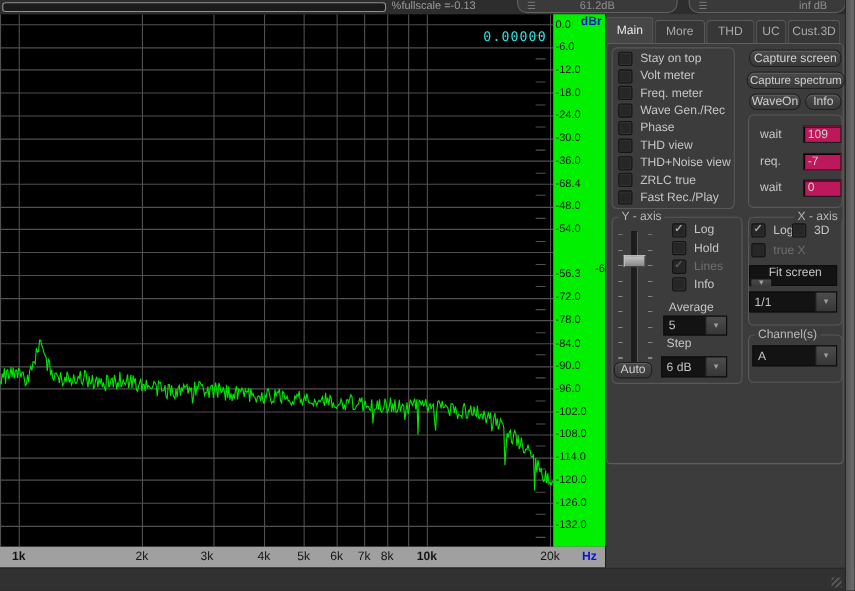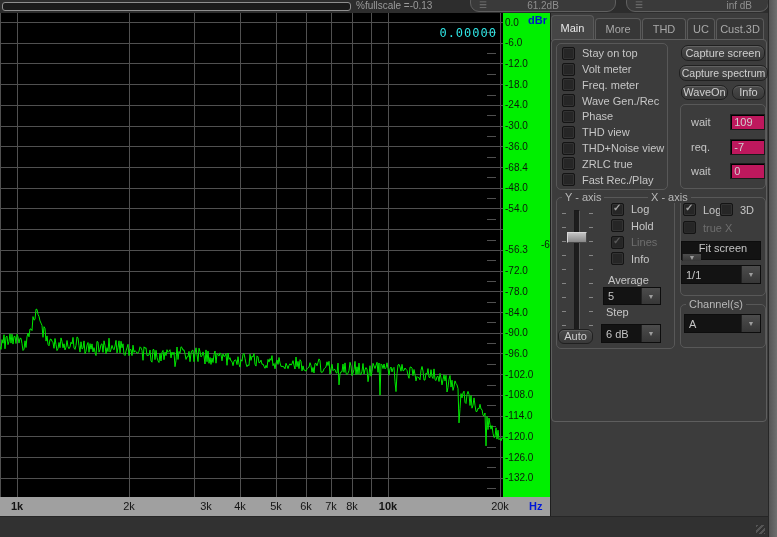--- a/index.html
+++ b/index.html
@@ -194,21 +194,21 @@
       <div class="dbl" style="top: 397.074px;">-114.0</div>
       <div class="dbl" style="top: 417.788px;">-120.0</div>
       <div class="dbl" style="top: 438.502px;">-126.0</div>
       <div class="dbl" style="top: 459.217px;">-132.0</div>
     </div>
 
   <div class="freqstrip" id="freqstrip">
     <div class="hz-unit">Hz</div>
   <div class="fl b" style="left: 17px;">1k</div>
       <div class="fl" style="left: 129px;">2k</div>
-      <div class="fl" style="left: 206px;">3k</div>
+      <div class="fl" style="left: 188px;">3k</div>
       <div class="fl" style="left: 240px;">4k</div>
       <div class="fl" style="left: 276px;">5k</div>
       <div class="fl" style="left: 306px;">6k</div>
       <div class="fl" style="left: 331px;">7k</div>
       <div class="fl" style="left: 352px;">8k</div>
       <div class="fl b" style="left: 388px;">10k</div>
       <div class="fl" style="left: 500px;">20k</div>
     </div>
 
   <div class="bottomband">
@@ -317,21 +317,21 @@
     <span class="dd-val">5</span>
     <span class="dd-btn">▼</span>
   </div>
   <div class="smalllabel" style="left:606px;top:306px;">Step</div>
   <div class="dd" style="left:601px;top:324px;width:60px;height:19px;">
     <span class="dd-val">6 dB</span>
     <span class="dd-btn">▼</span>
   </div>
 
   <div class="groupbox" style="left:680px;top:197px;width:86px;height:99px;"></div>
-  <div class="grouplabel" style="left:648px;top:191px;">X - axis</div>
+  <div class="grouplabel" style="left:722px;top:191px;">X - axis</div>
   <div id="x-log" style="position:absolute;left:683px;top:203px;">
       <div class="cbrow">
         <span class="cb checked"></span>
         <span class="cblabel">Log</span>
       </div>
     </div>
   <div id="x-3d" style="position:absolute;left:720px;top:203px;">
       <div class="cbrow">
         <span class="cb"></span>
         <span class="cblabel">3D</span>

